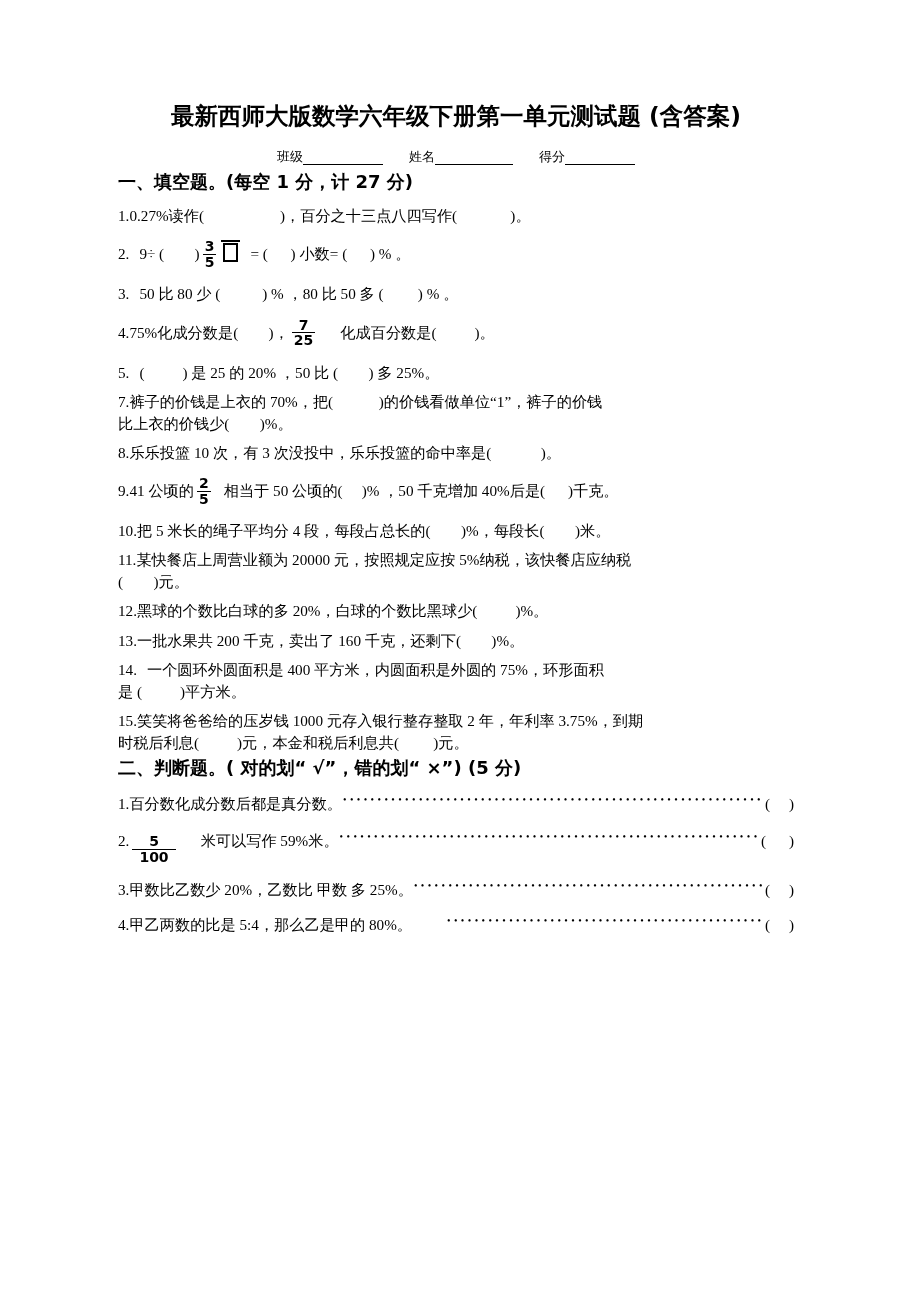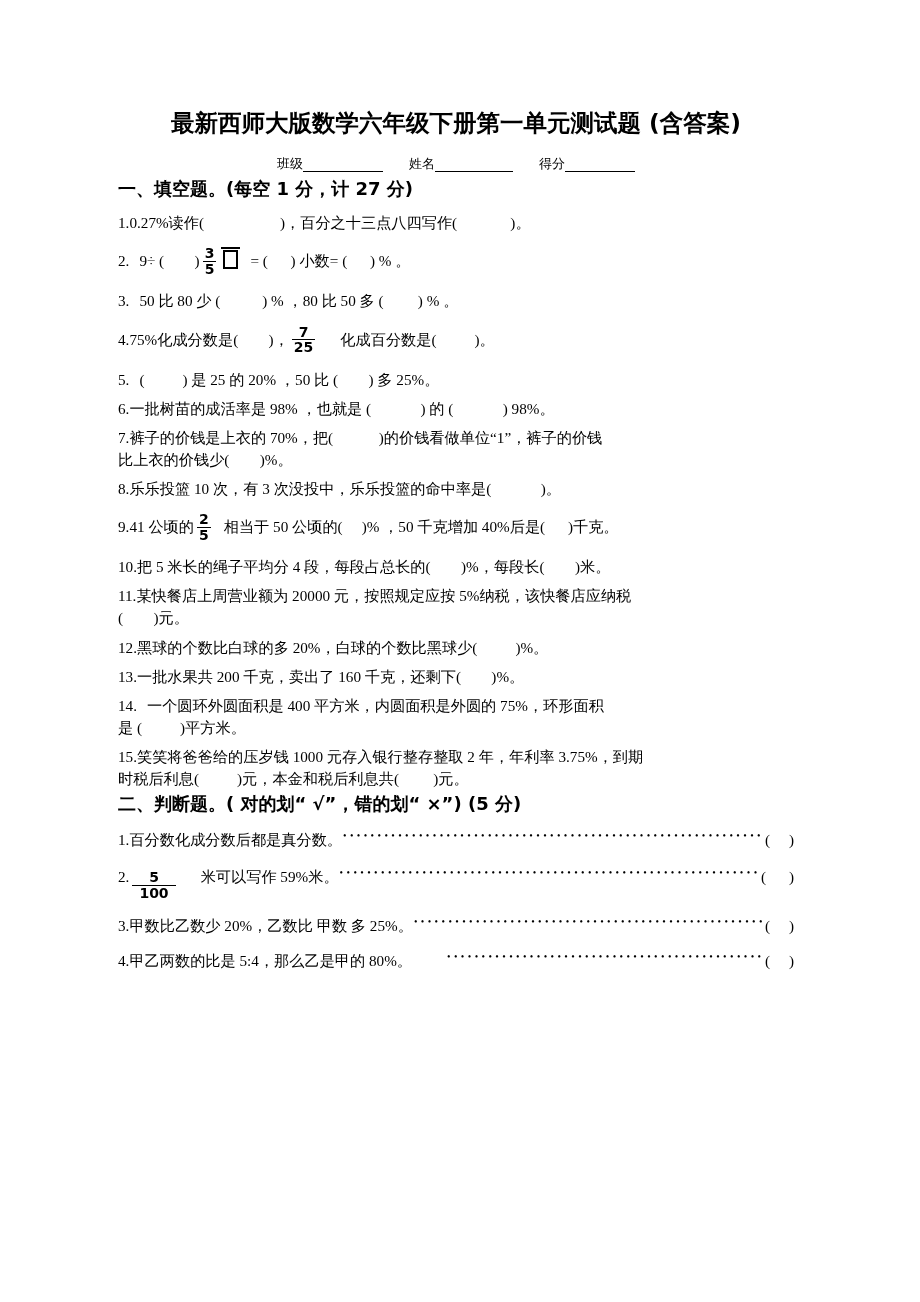--- a/index.html
+++ b/index.html
@@ -17,21 +17,21 @@
   }
   .page {
     position: relative;
     width: 920px;
     height: 1302px;
     padding: 0;
   }
   .content {
     position: absolute;
     left: 118px;
-    top: 12px;
+    top: 5px;
     width: 676px;
   }
 
   
   .doc-title {
     font-family: "DejaVu Sans", "Liberation Sans", sans-serif;
     font-weight: bold;
     font-size: 23.5px;
     text-align: center;
     letter-spacing: 0px;
@@ -189,23 +189,20 @@
     </div>
 
     <div class="q frac-row">
       <span>4.</span><span>75%化成分数是(</span><span class="pb">        </span><span>)，</span><span class="frac"><span class="num">7</span><span class="den">25</span></span><span class="gap-m"></span><span>化成百分数是(</span><span class="pb">          </span><span>)。</span>
     </div>
 
     <div class="q">
       <span>5.</span><span class="gap-s"></span><span>(</span><span class="pb">          </span><span>) 是 25 的 20% ，50 比 (</span><span class="pb">        </span><span>) 多 25%。</span>
     </div>
 
-    <div class="q">
-      <span>6.</span><span>一批树苗的成活率是 98% ，也就是 (</span><span class="pb">             </span><span>) 的 (</span><span class="pb">             </span><span>) 98%。</span>
-    </div>
 
     <div class="q">
       <span class="cont"><span>7.</span><span>裤子的价钱是上衣的 70%，把(</span><span class="pb">            </span><span>)的价钱看做单位“1”，裤子的价钱</span></span>
       <span class="cont"><span>比上衣的价钱少(</span><span class="pb">        </span><span>)%。</span></span>
     </div>
 
     <div class="q">
       <span>8.</span><span>乐乐投篮 10 次，有 3 次没投中，乐乐投篮的命中率是(</span><span class="pb">             </span><span>)。</span>
     </div>
 

